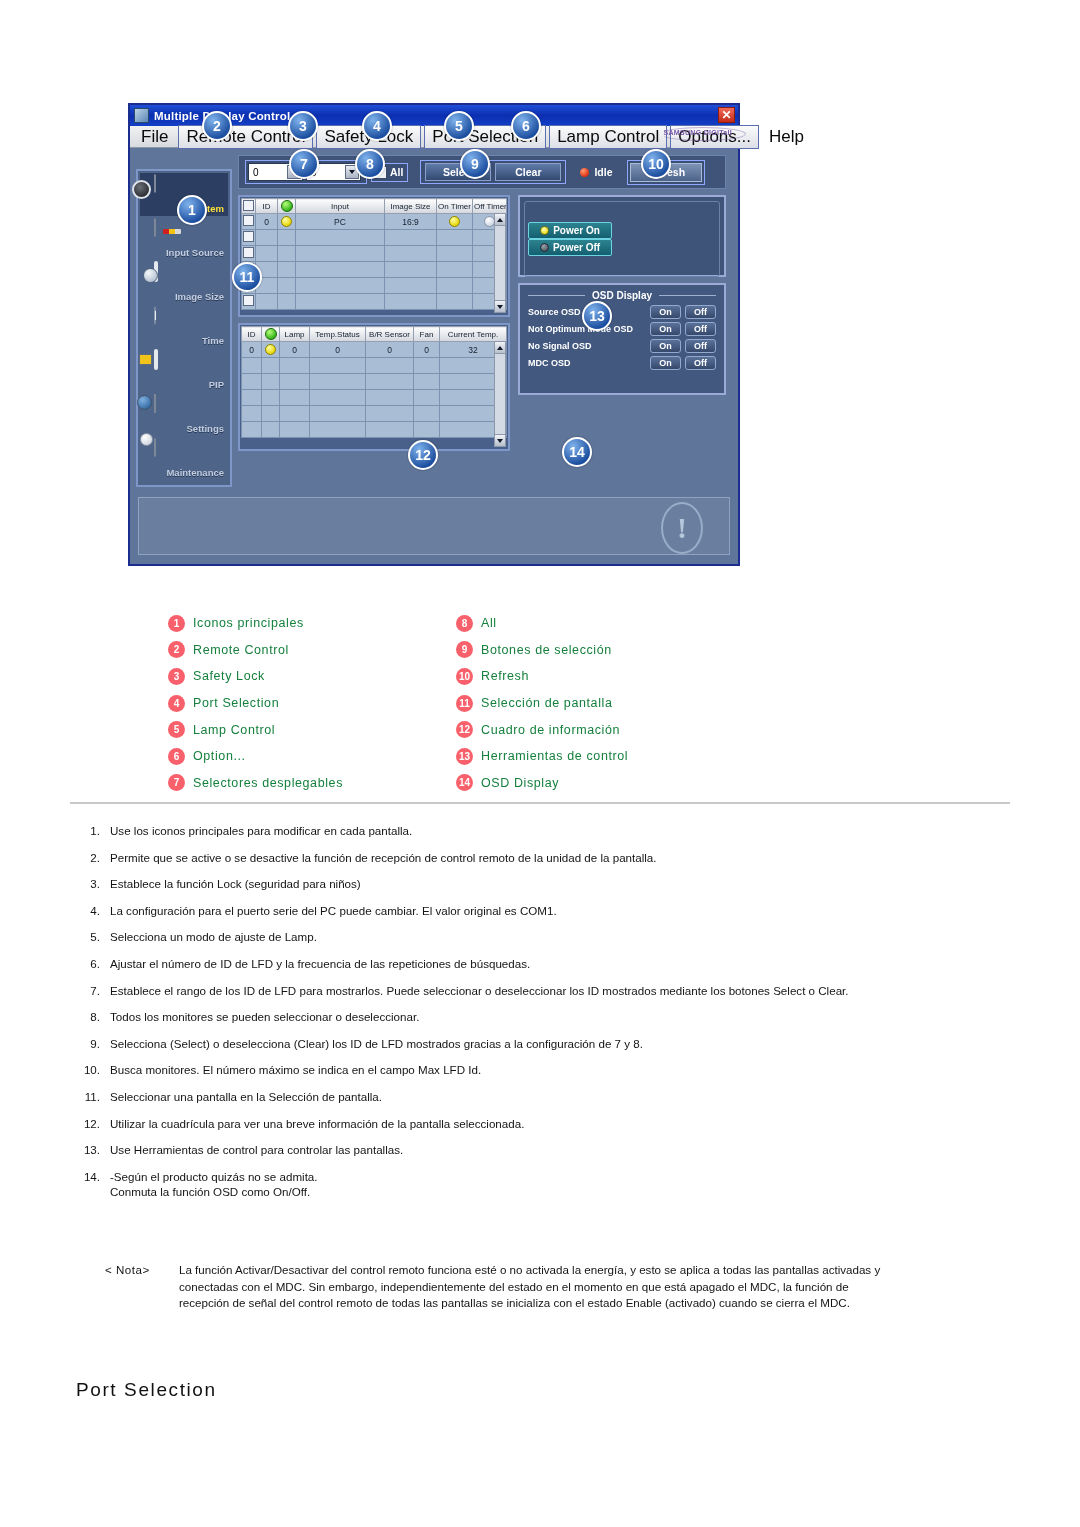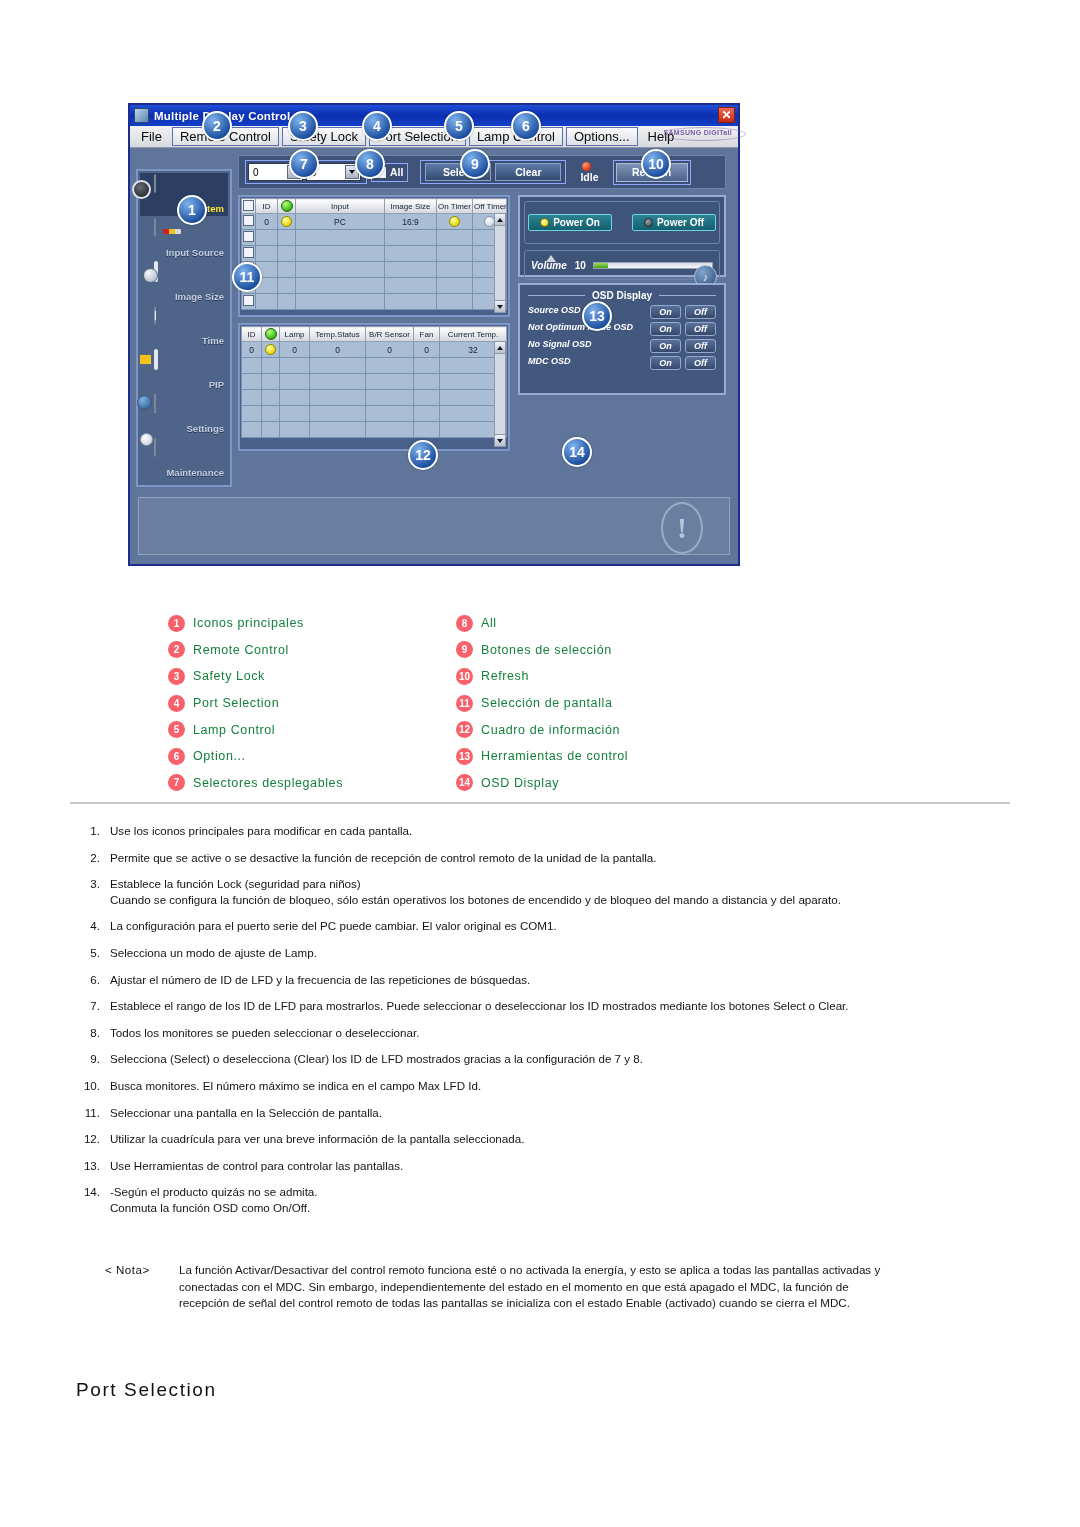--- a/index.html
+++ b/index.html
@@ -66,21 +66,21 @@
   .menubar {
     height: 21px;
     background: linear-gradient(to bottom,#f2f2f2,#d6d9de);
     display: flex;
     align-items: center;
     padding-left: 4px;
     position: relative;
     border-bottom: 1px solid #8e97a8;
   }
   .menu-item {
-    font-size: 13px;
+    font-size: 17px;
     color: #0a0a0a;
     padding: 1px 7px;
     margin-right: 3px;
     white-space: nowrap;
   }
   .menu-item.boxed {
     border: 1px solid #5a6fb0;
     background: linear-gradient(to bottom,#fbfbfb,#dcdfe6);
   }
   .samsung-logo {
@@ -196,21 +196,20 @@
     font-size: 10.5px;
     font-weight: bold;
     display: flex; align-items: center; justify-content: center;
     margin: 0 2px;
     box-sizing: border-box;
   }
   .status-ind {
     display: flex;
     align-items: center;
     margin-left: 14px;
-    flex-direction: column;
   }
   .status-dot {
     width: 9px; height: 9px;
     border-radius: 50%;
     background: radial-gradient(circle at 35% 32%, #ff9d73, #e03010 70%);
     margin-right: 5px;
   }
   .status-text { color: #ffffff; font-size: 10.5px; font-weight: bold; }
   .refresh-wrap {
     border: 1px solid #8fa7ff;
@@ -452,25 +451,26 @@
     top: 48px;
     width: 208px;
     height: 82px;
     border: 2px solid #9aabd8;
     background: #3f5479;
     box-sizing: border-box;
     padding: 4px;
   }
   .power-row {
     display: flex;
-    justify-content: space-between;
+    justify-content: center;
     border: 1px solid #6b82a8;
     border-radius: 3px;
-    padding: 12px 3px;
+    padding: 20px 3px;
     background: #44598000;
+    flex-direction: column;
   }
   .pw-btn {
     width: 84px; height: 17px;
     background: linear-gradient(to bottom,#2d8390,#135f70);
     border: 1px solid #6fd4e2;
     border-radius: 2px;
     color: #ffffff;
     font-size: 10px;
     font-weight: bold;
     display: flex; align-items: center; justify-content: center;
@@ -550,22 +550,22 @@
   .osd-title-row .ln { flex: 1; height: 1px; background: #9fb1cf; }
   .osd-title {
     color: #ffffff;
     font-size: 10px;
     font-weight: bold;
     padding: 0 7px;
     white-space: nowrap;
   }
   .osd-row {
     display: flex;
+    align-items: center;
     margin-bottom: 3px;
-    font-style: italic;
   }
   .osd-name {
     color: #ffffff;
     font-size: 9px;
     font-weight: bold;
     flex: 1;
     white-space: nowrap;
   }
   .osd-btn {
     width: 31px; height: 14px;
@@ -1113,21 +1113,20 @@
 </div>
 
 <div class="hrule"></div>
 
 <div class="bodylist">
   <div class="bl-item"><span class="bl-num">1.</span><span>Use los iconos principales para modificar en cada pantalla.</span></div>
   <div class="bl-item"><span class="bl-num">2.</span><span>Permite que se active o se desactive la función de recepción de control remoto de la unidad de la pantalla.</span></div>
   <div class="bl-item">
       <span class="bl-num">3.</span>
       <span class="bl-line2">Establece la función Lock (seguridad para niños)</span>
-      <span class="bl-line2">Cuando se configura la función de bloqueo, sólo están operativos los botones de encendido y de bloqueo del mando a distancia y del aparato.</span>
     </div>
   <div class="bl-item"><span class="bl-num">4.</span><span>La configuración para el puerto serie del PC puede cambiar. El valor original es COM1.</span></div>
   <div class="bl-item"><span class="bl-num">5.</span><span>Selecciona un modo de ajuste de Lamp.</span></div>
   <div class="bl-item"><span class="bl-num">6.</span><span>Ajustar el número de ID de LFD y la frecuencia de las repeticiones de búsquedas.</span></div>
   <div class="bl-item"><span class="bl-num">7.</span><span>Establece el rango de los ID de LFD para mostrarlos. Puede seleccionar o deseleccionar los ID mostrados mediante los botones Select o Clear.</span></div>
   <div class="bl-item"><span class="bl-num">8.</span><span>Todos los monitores se pueden seleccionar o deseleccionar.</span></div>
   <div class="bl-item"><span class="bl-num">9.</span><span>Selecciona (Select) o deselecciona (Clear) los ID de LFD mostrados gracias a la configuración de 7 y 8.</span></div>
   <div class="bl-item"><span class="bl-num">10.</span><span>Busca monitores. El número máximo se indica en el campo Max LFD Id.</span></div>
   <div class="bl-item"><span class="bl-num">11.</span><span>Seleccionar una pantalla en la Selección de pantalla.</span></div>
   <div class="bl-item"><span class="bl-num">12.</span><span>Utilizar la cuadrícula para ver una breve información de la pantalla seleccionada.</span></div>

